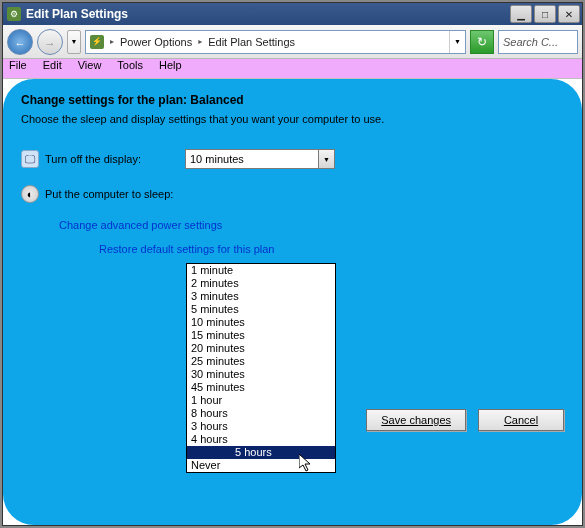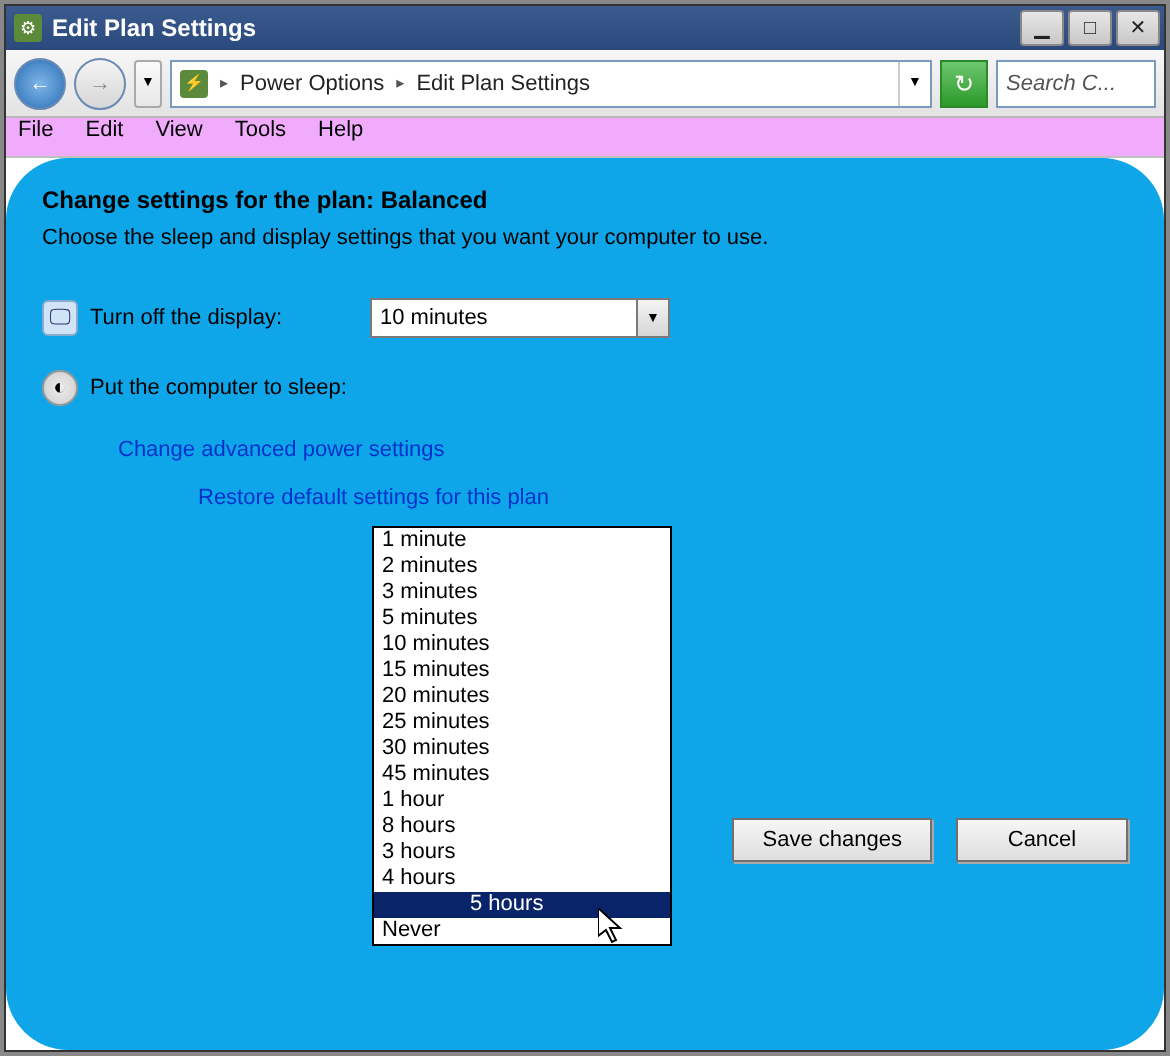--- a/index.html
+++ b/index.html
@@ -144,21 +144,21 @@
     z-index:20;
   }
   .dropdown .opt{
     padding:0 4px;height:13px;line-height:13px;font-size:11px;
     white-space:nowrap;overflow:hidden;
   }
   .dropdown .opt.sel{background:#0a246a;color:#fff;padding-left:48px;}
   .link{color:#0033cc;cursor:pointer;margin-top:4px;display:block;margin-left:38px;}
   .link2{margin-top:12px;padding-left:40px;}
   .btnrow{
-    position:absolute;right:18px;top:330px;display:flex;gap:12px;
+    position:absolute;right:18px;top:330px;display:flex;gap:12px;text-decoration:underline;
   }
   .winbtn{
     min-width:86px;height:22px;
     border:1px solid #707070;
     background:linear-gradient(#f6f6f6,#dedede);
     padding:0 14px;
     display:flex;align-items:center;justify-content:center;
     box-shadow:1px 1px 0 #aaa;
   }
   .cursor{

